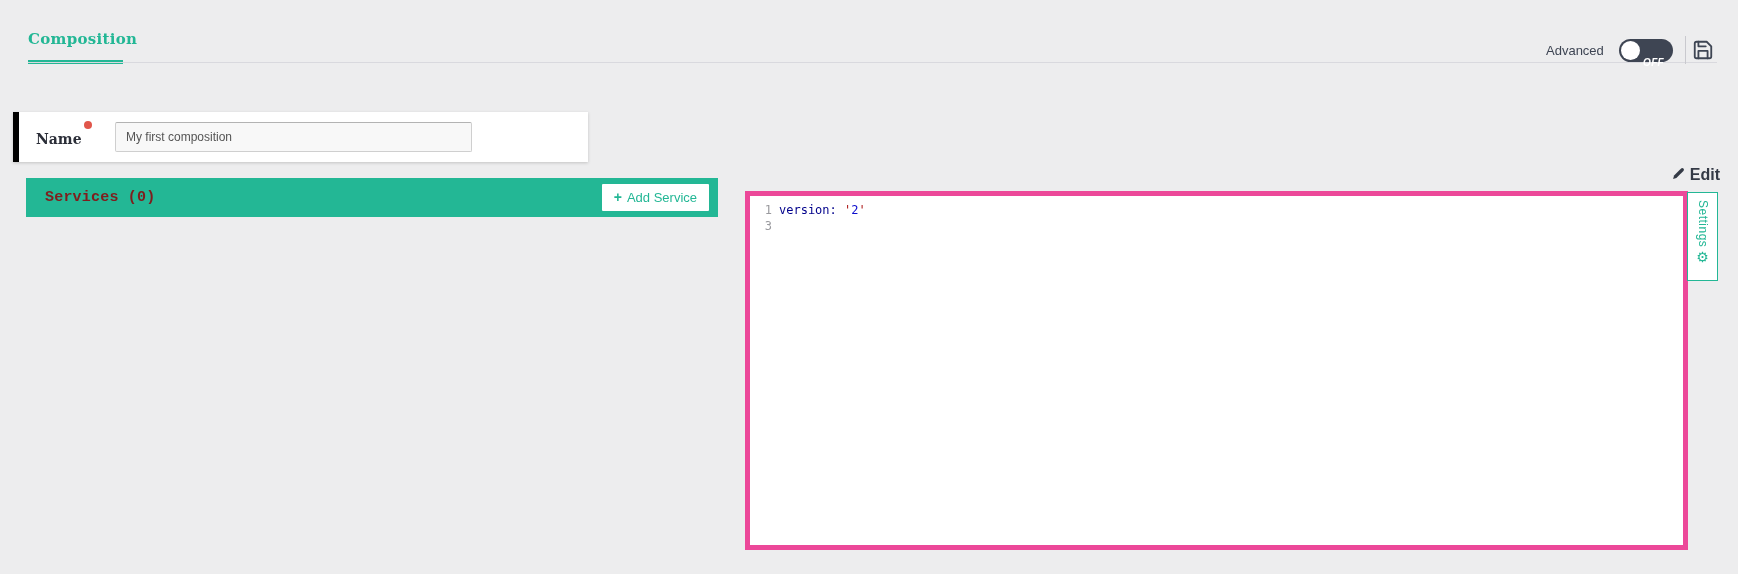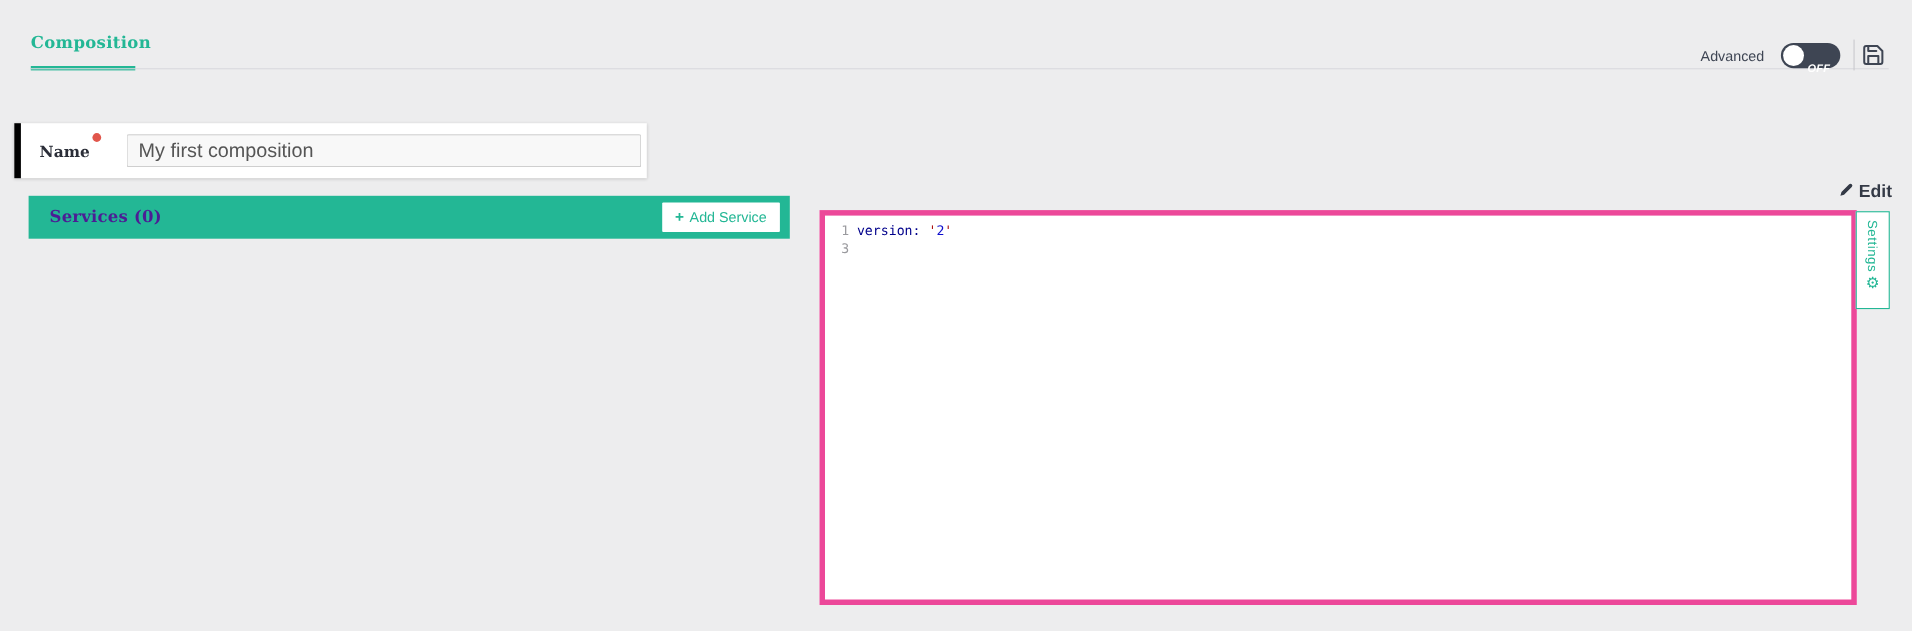--- a/index.html
+++ b/index.html
@@ -61,36 +61,36 @@
   }
   .name-label {
     position:absolute; left:17px; top:19px;
     color:#2b2e38; font-size:14px; font-weight:bold;
   }
   .required-dot {
     position:absolute; left:65px; top:9px; width:8px; height:8px;
     background:#e1564b; border-radius:50%;
   }
   .name-input {
-    position:absolute; left:96px; top:10px; width:468px; height:30px;
+    position:absolute; left:96px; top:10px; width:357px; height:30px;
     background:#f8f8f8; border:1px solid #cfcfcf; border-top-color:#b3b3b3;
     border-radius:2px; padding:0 10px;
-    color:#555555; font-size:18px;
+    color:#555555; font-size:12px;
     font-family:"Liberation Sans","DejaVu Sans",sans-serif;
     outline:none;
   }
 
   
   .services-header {
     position:absolute; left:26px; top:178px; width:692px; height:39px;
     background:#23b795;
   }
   .services-title {
     position:absolute; left:19px; top:0; line-height:39px;
-    color:#4c1d95; font-size:15px; font-weight:bold; letter-spacing:.2px;
+    color:#7f1d1d; font-size:15px; font-weight:bold; letter-spacing:.2px;font-family:Liberation Mono, monospace;
   }
   .add-service-button {
     position:absolute; right:9px; top:6px; height:27px;
     background:#ffffff; border:none; border-radius:1px;
     padding:0 12px; cursor:pointer;
     color:#23b795; font-size:13px; line-height:27px;
     font-family:"Liberation Sans","DejaVu Sans",sans-serif;
     display:flex; align-items:center;
   }
   .plus-icon { font-weight:bold; font-size:14px; margin-right:5px; }

